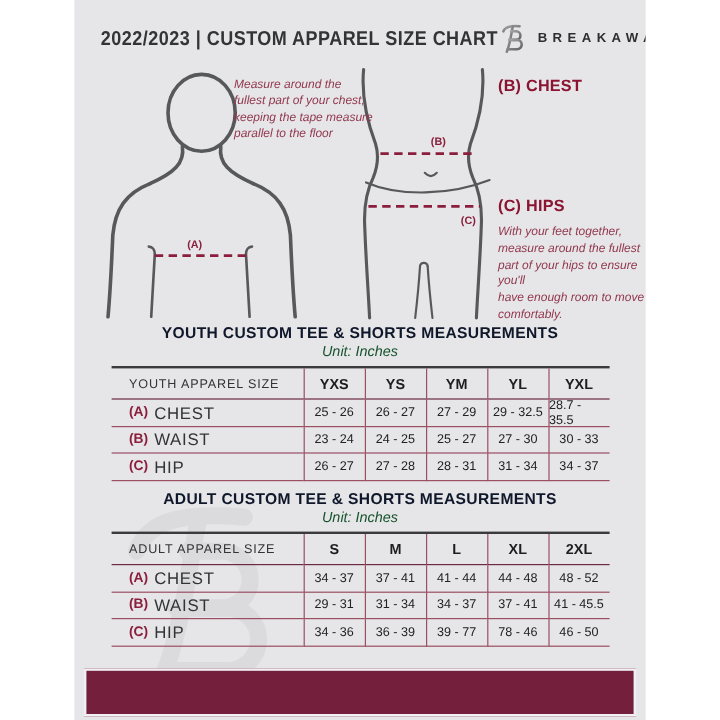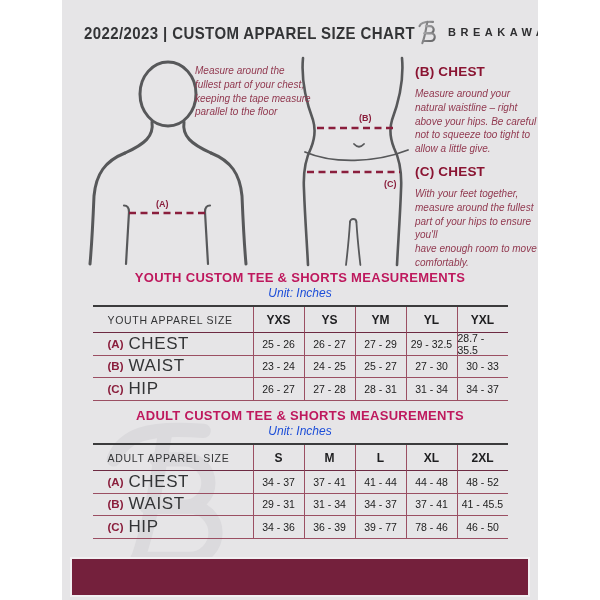--- a/index.html
+++ b/index.html
@@ -26,33 +26,33 @@
   .i-waist { left:353px; top:12px; width:122px; }
   .i-hips  { left:353px; top:112px; width:122px; }
   .mline { stroke:#8a1e3c; stroke-width:2.4; stroke-dasharray:7 4.5; fill:none; }
   .mtag { fill:#8a1e3c; font-size:9px; font-weight:800; font-family:"Liberation Sans",sans-serif; }
   .fig { stroke:#57585a; fill:none; stroke-linecap:round; }
 
   
   .tsec { position:absolute; left:0; right:0; text-align:center; z-index:2; }
   .tsec-youth { top:270px; }
   .tsec-adult { top:408px; }
-  .tsec h2 { font-size:13px; font-weight:800; color:#be185d; letter-spacing:.3px; }
-  .tsec .unit { font-size:12px; font-style:italic; color:#1d4ed8; margin-top:1px; }
+  .tsec h2 { font-size:13px; font-weight:800; color:#0f172a; letter-spacing:.3px; }
+  .tsec .unit { font-size:12px; font-style:italic; color:#14532d; margin-top:1px; }
   .table { width:415px; margin:5px auto 0; display:grid; grid-template-columns:160px repeat(5,1fr); border-top:2px solid #3b3b3c; text-align:left; background:transparent; }
   .cell { display:flex; align-items:center; border-bottom:1.5px solid #9b4f63; }
   .cell.hc { height:26px; border-bottom:1.5px solid #6d2a42; }
   .cell.rc { height:22.5px; }
   .cell.vline { border-left:1.5px solid #9b4f63; }
   .cell.c0 { padding-left:15px; }
   .hc.c0 { font-size:10.5px; letter-spacing:.7px; color:#333436; }
   .hc.sz { justify-content:center; font-size:12px; font-weight:800; color:#1e1e20; }
   .rc.v  { justify-content:center; font-size:10.5px; color:#222; }
   .pfx { color:#8a1e3c; font-weight:800; font-size:11.5px; margin-right:5px; }
-  .lbl { color:#333436; font-size:17px; letter-spacing:.6px; }
+  .lbl { color:#333436; font-size:14px; letter-spacing:.6px; }
 
   
   .wm { position:absolute; left:16px; top:412px; z-index:1; }
   .footer-bar { position:absolute; left:8px; right:8px; bottom:3px; height:40px; background:#74203c; border:2px solid #f1f0f2; z-index:3; }
 </style>
 </head>
 <body>
 
 <div class="canvas">
   <div class="page">
@@ -112,24 +112,23 @@
         <text class="mtag" x="66" y="63">(B)</text>
         <path class="mline" d="M14,114 H107"></path>
         <text class="mtag" x="91" y="129">(C)</text>
       </svg>
 
       <div class="instr i-chest">
         <p>Measure around the fullest part of your chest, keeping the tape measure parallel to the floor</p>
       </div>
       <div class="instr i-waist">
         <h3>(B) CHEST</h3>
-        <p>Measure around your natural waistline – right above your hips. Be careful not to squeeze too tight to allow a little give.</p>
       </div>
       <div class="instr i-hips">
-        <h3>(C) CHEST</h3>
+        <h3>(C) HIPS</h3>
         <p>With your feet together, measure around the fullest part of your hips to ensure you'll
 have enough room to move comfortably.</p>
       </div>
     </div>
 
     <svg class="wm" width="185" height="180" viewBox="0 0 36 38">
       <g fill="none" stroke="#dbdadd" stroke-width="3" stroke-linecap="round">
         <path d="M25,4 C13,3 8,5 6,10"></path>
         <path d="M17,4 C15,14 14,24 10,34"></path>
         <path d="M15,10 h6 a5,5 0 0 1 0,10 h-8"></path>

